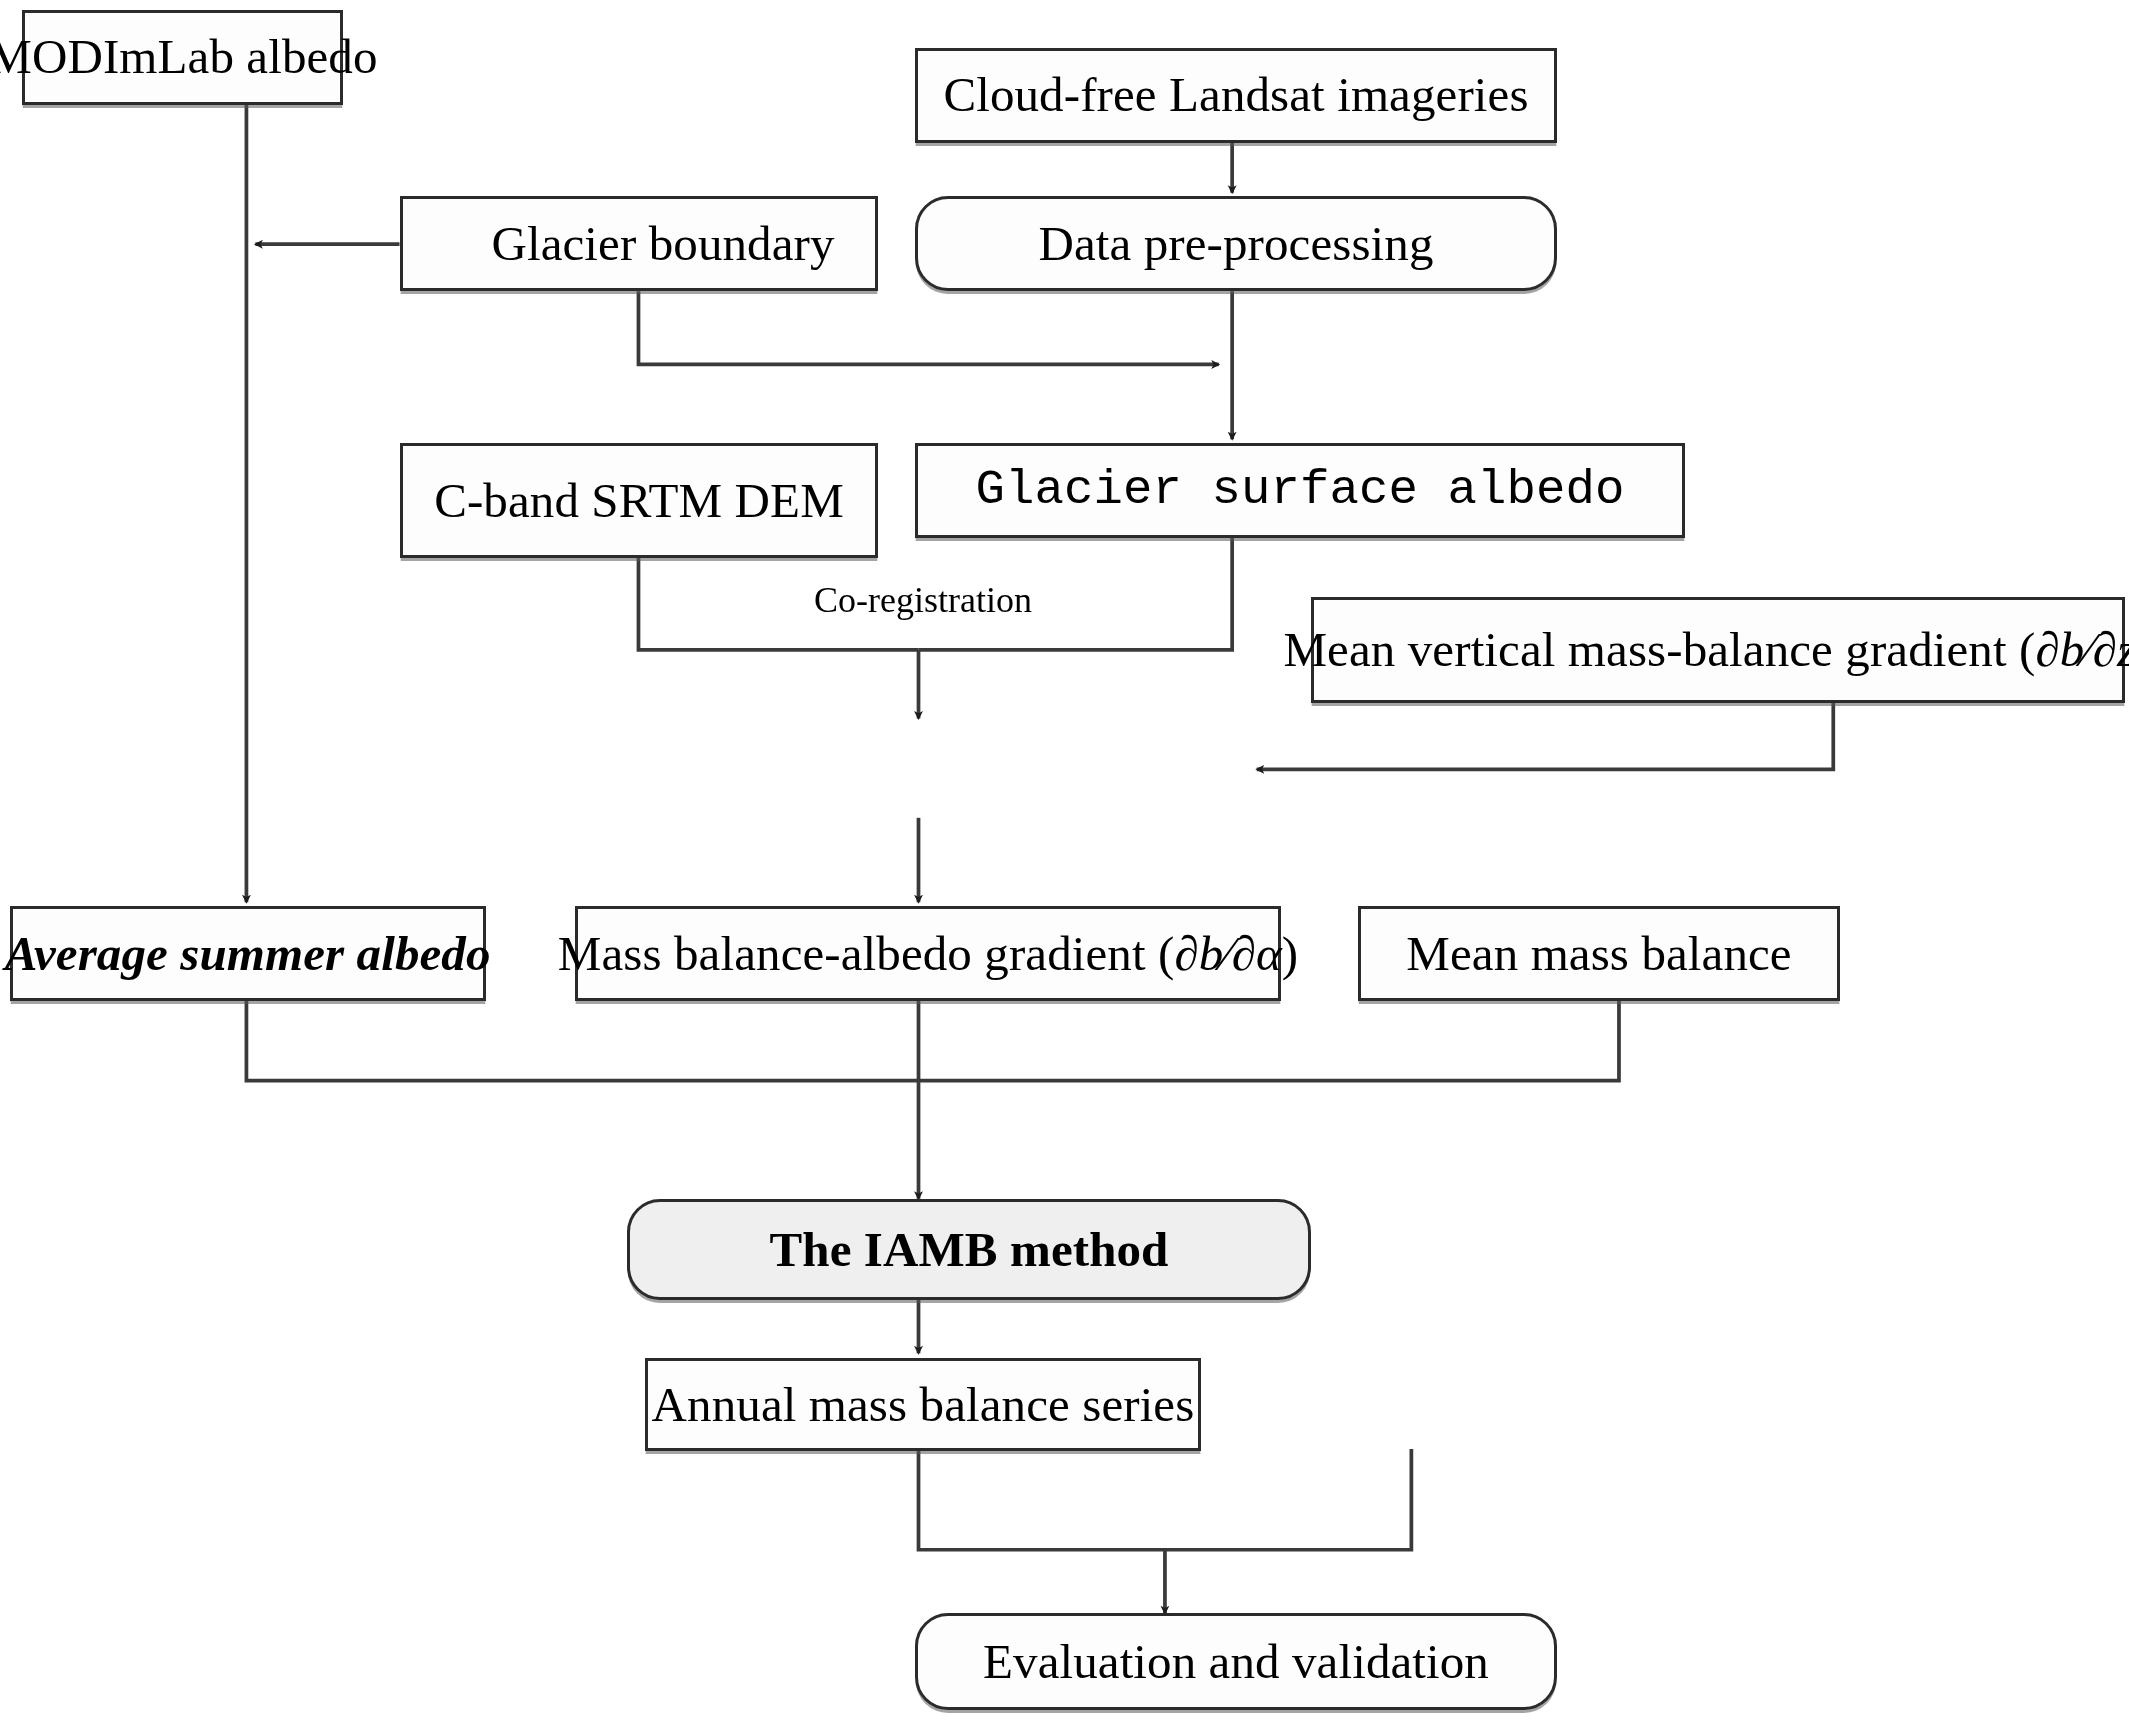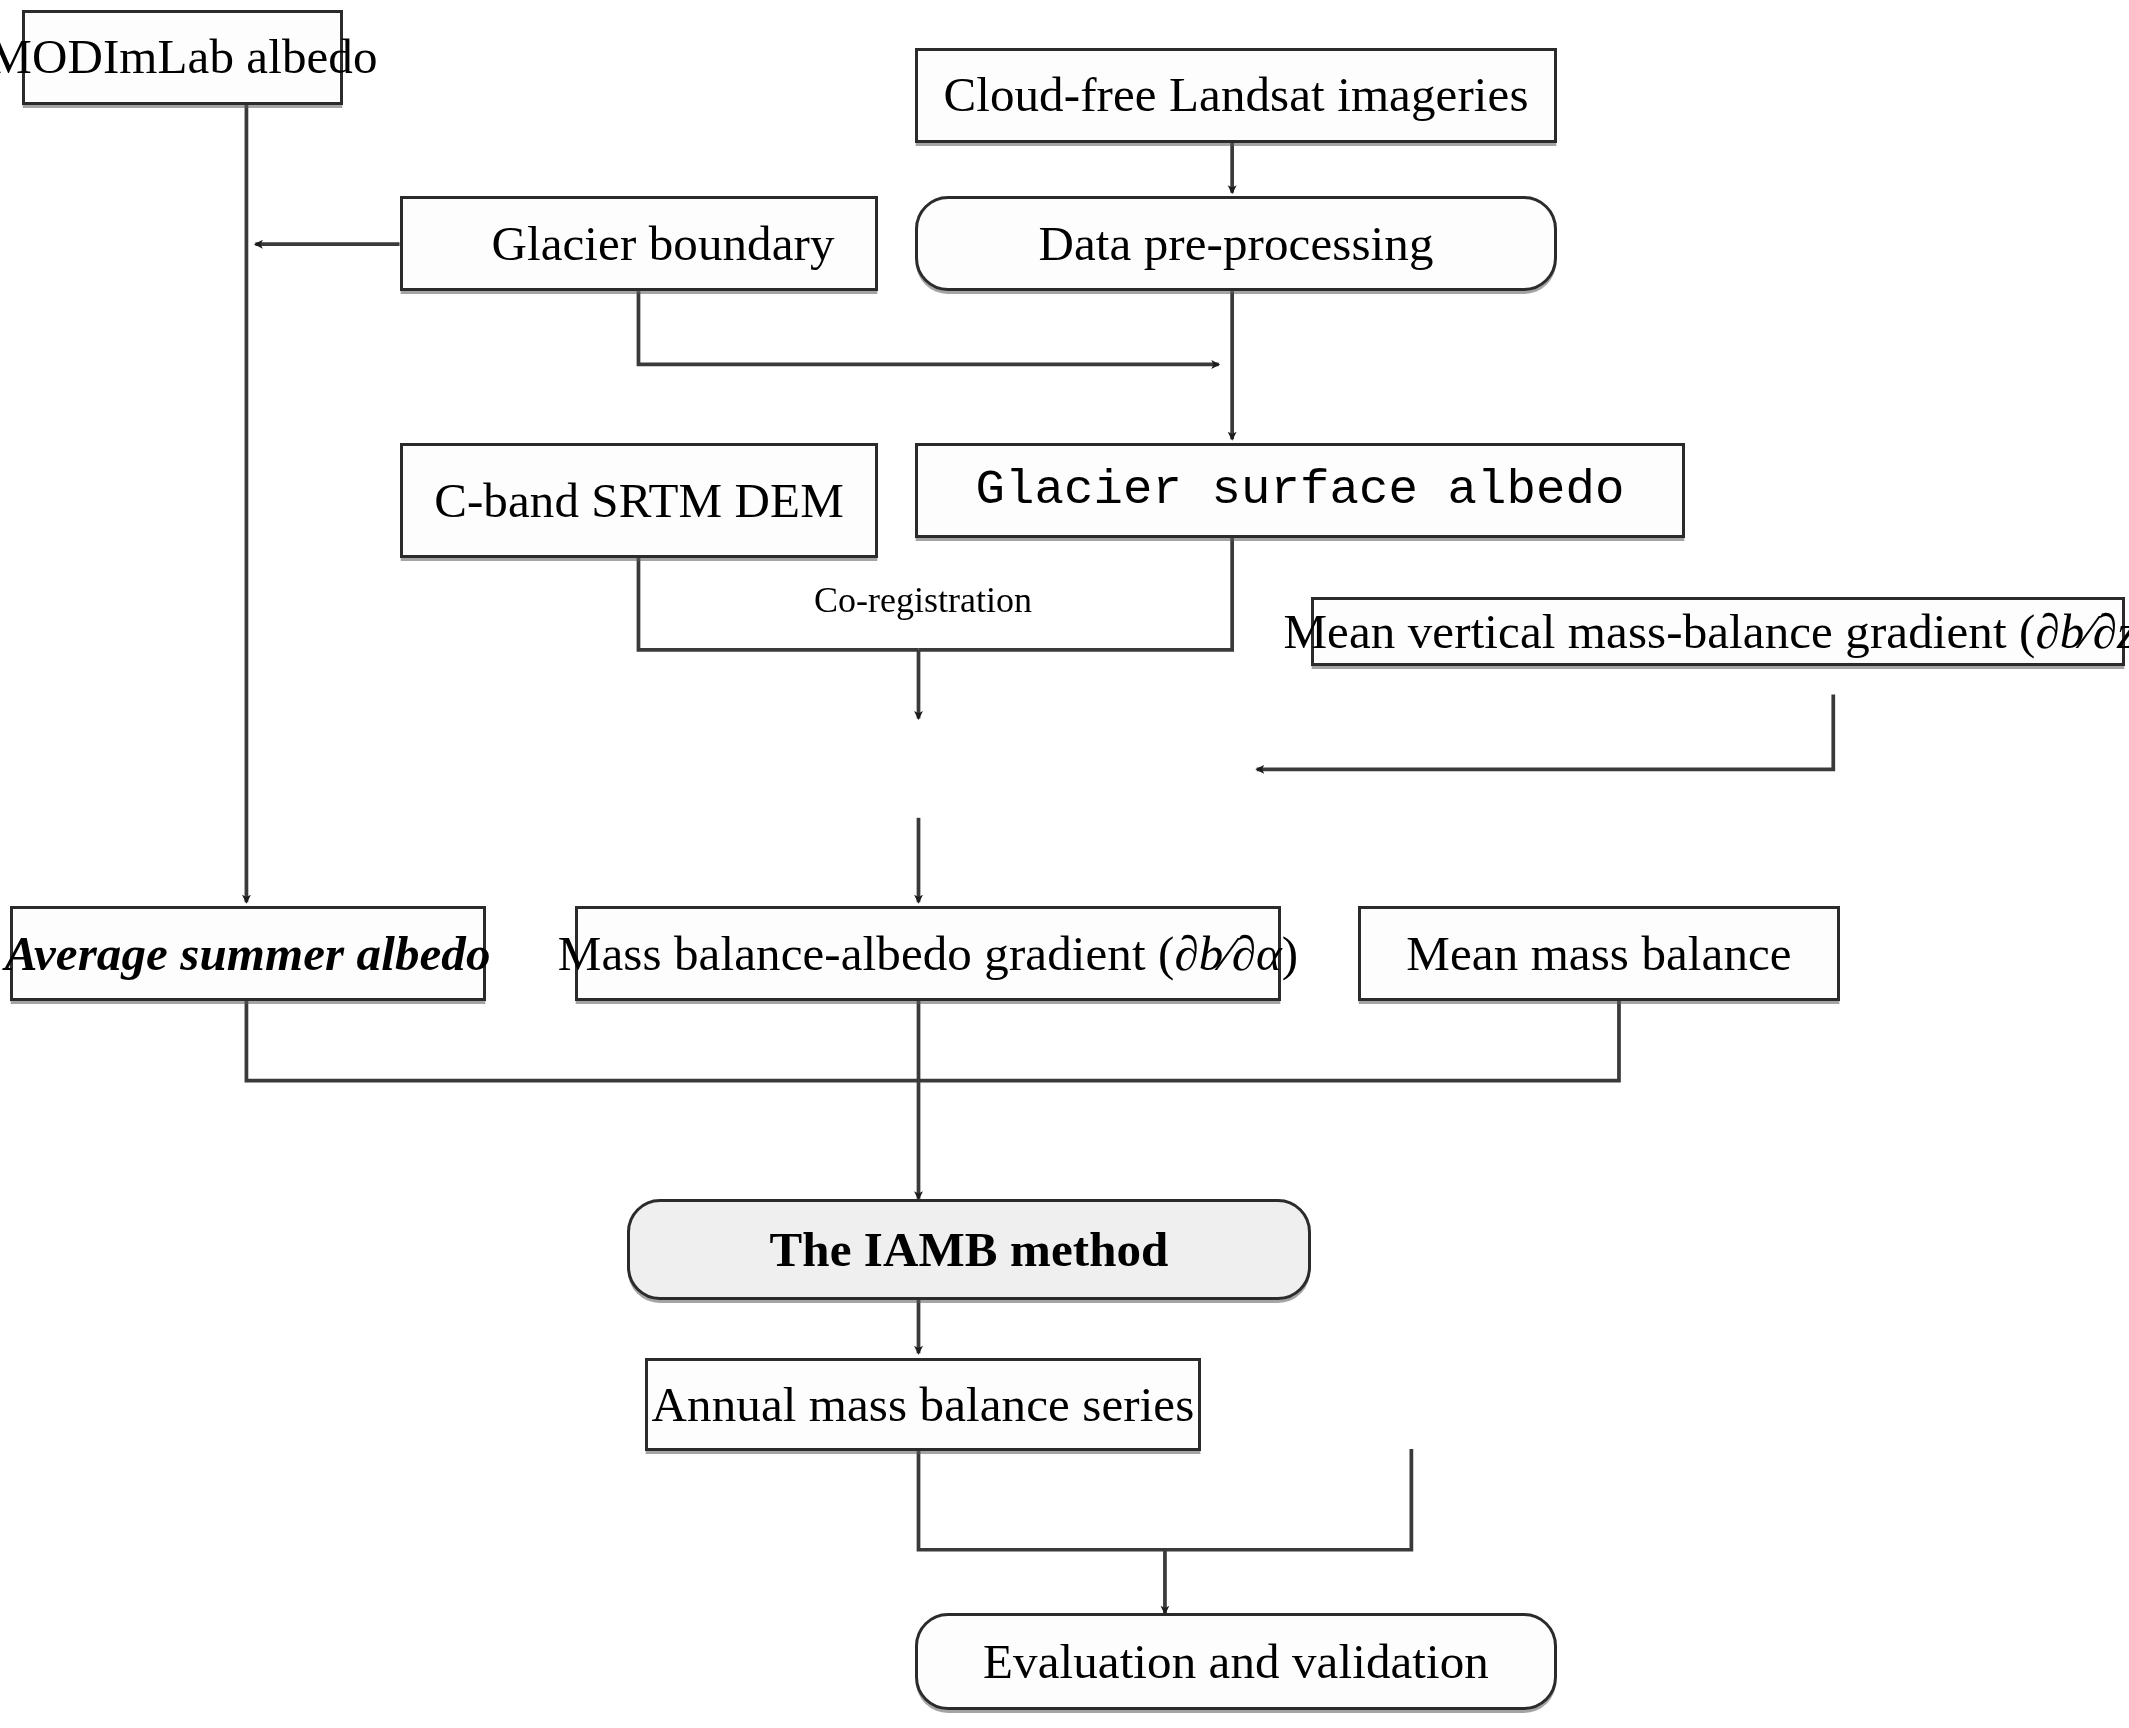--- a/index.html
+++ b/index.html
@@ -94,21 +94,21 @@
   <div class="node" style="left:400px;top:443px;width:478px;height:115px;">
     <span class="txt">C-band SRTM DEM</span>
   </div>
 
   <div class="node" style="left:915px;top:443px;width:770px;height:95px;font-family:Liberation Mono, monospace;">
     <span class="txt">Glacier surface albedo</span>
   </div>
 
   <div class="edge-label" style="left:814px;top:579px;">Co-registration</div>
 
-  <div class="node" style="left:1311px;top:597px;width:814px;height:69px;">
+  <div class="node" style="left:1311px;top:597px;width:814px;height:106px;">
     <span class="txt">
       <span>Mean vertical mass-balance gradient (</span><span class="math">∂b</span><span class="math">⁄</span><span class="math">∂z</span><span>)</span>
     </span>
   </div>
 
 
   <div class="node italic" style="left:9.7px;top:906px;width:476px;height:95px;">
     <span class="txt">Average summer albedo</span>
   </div>
 

